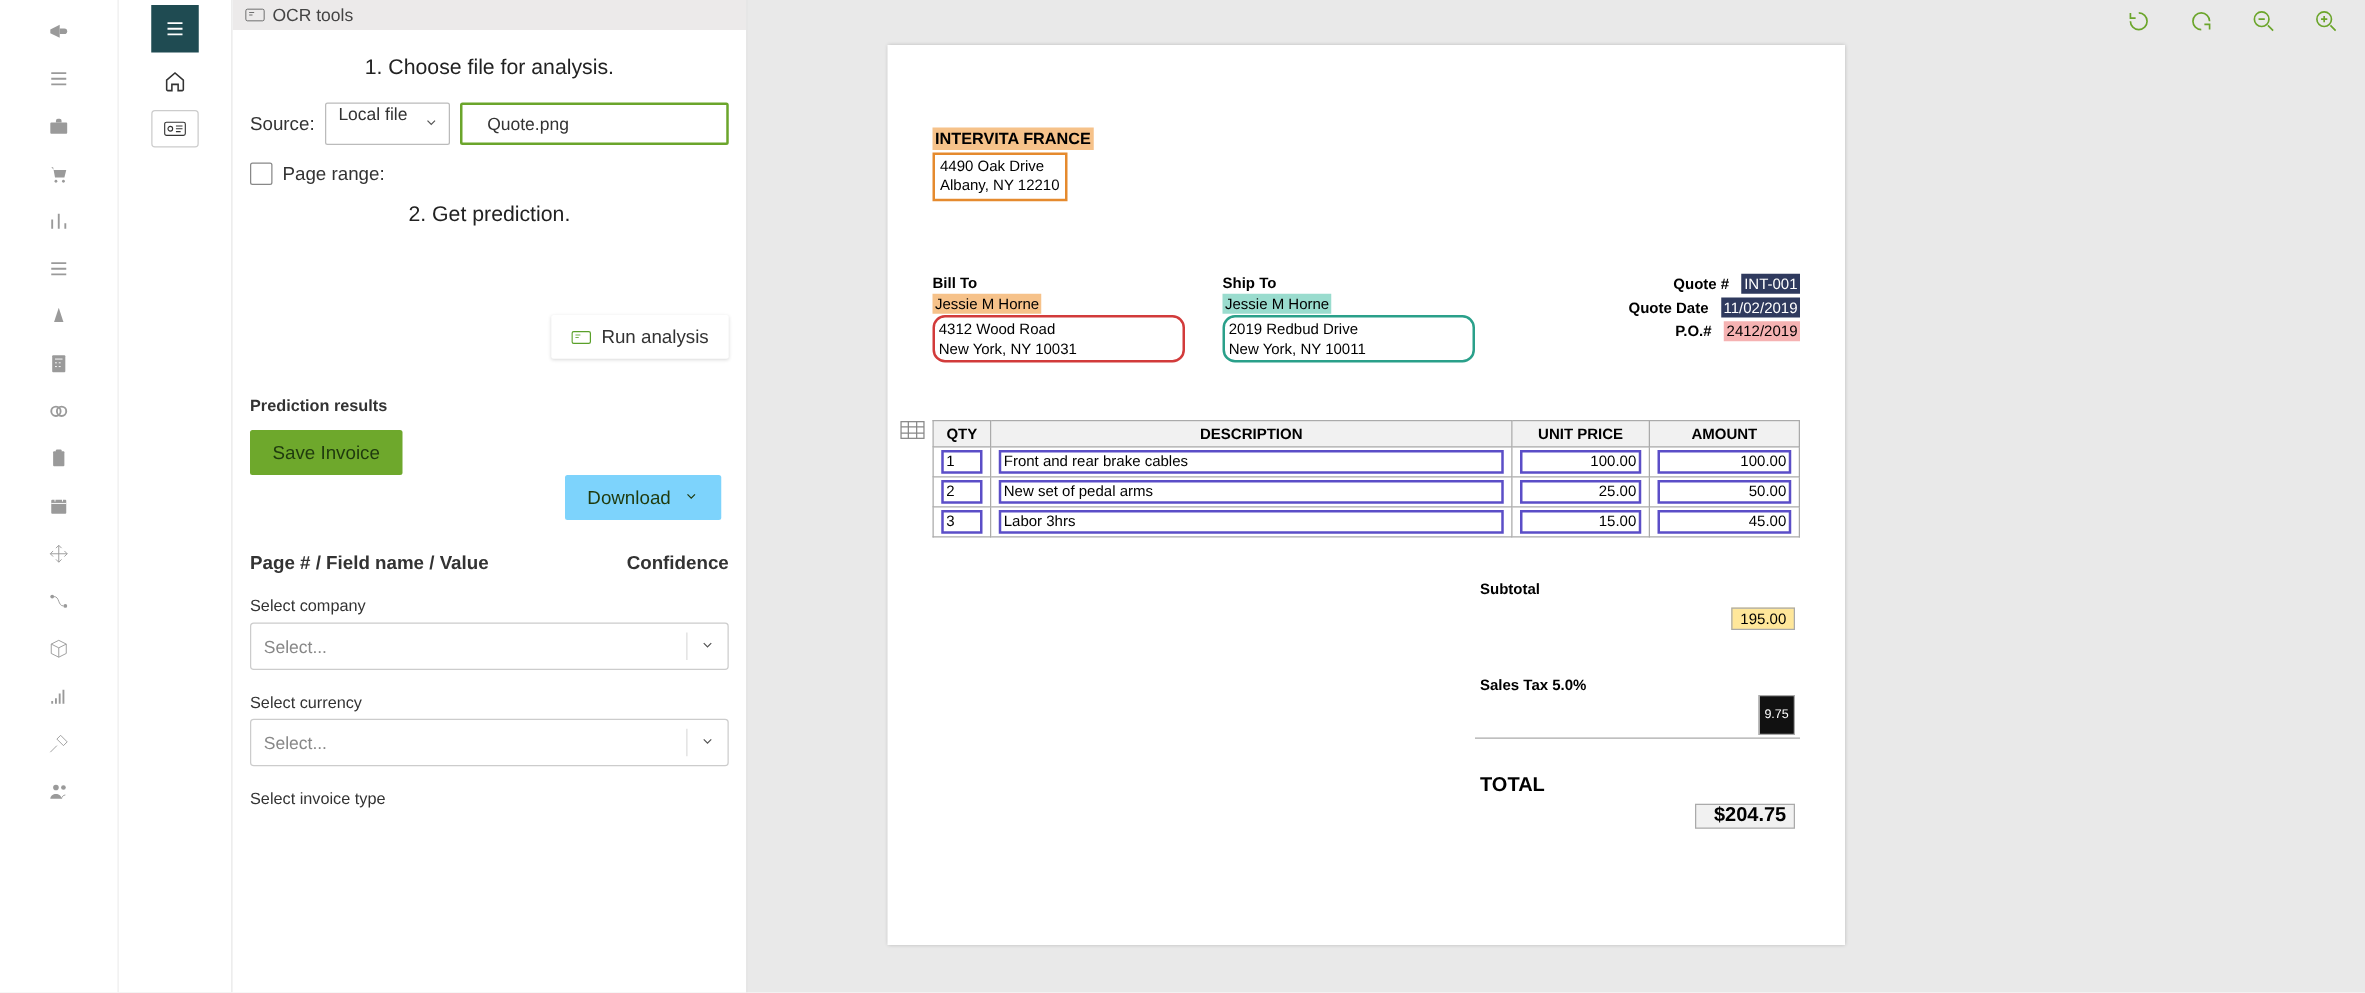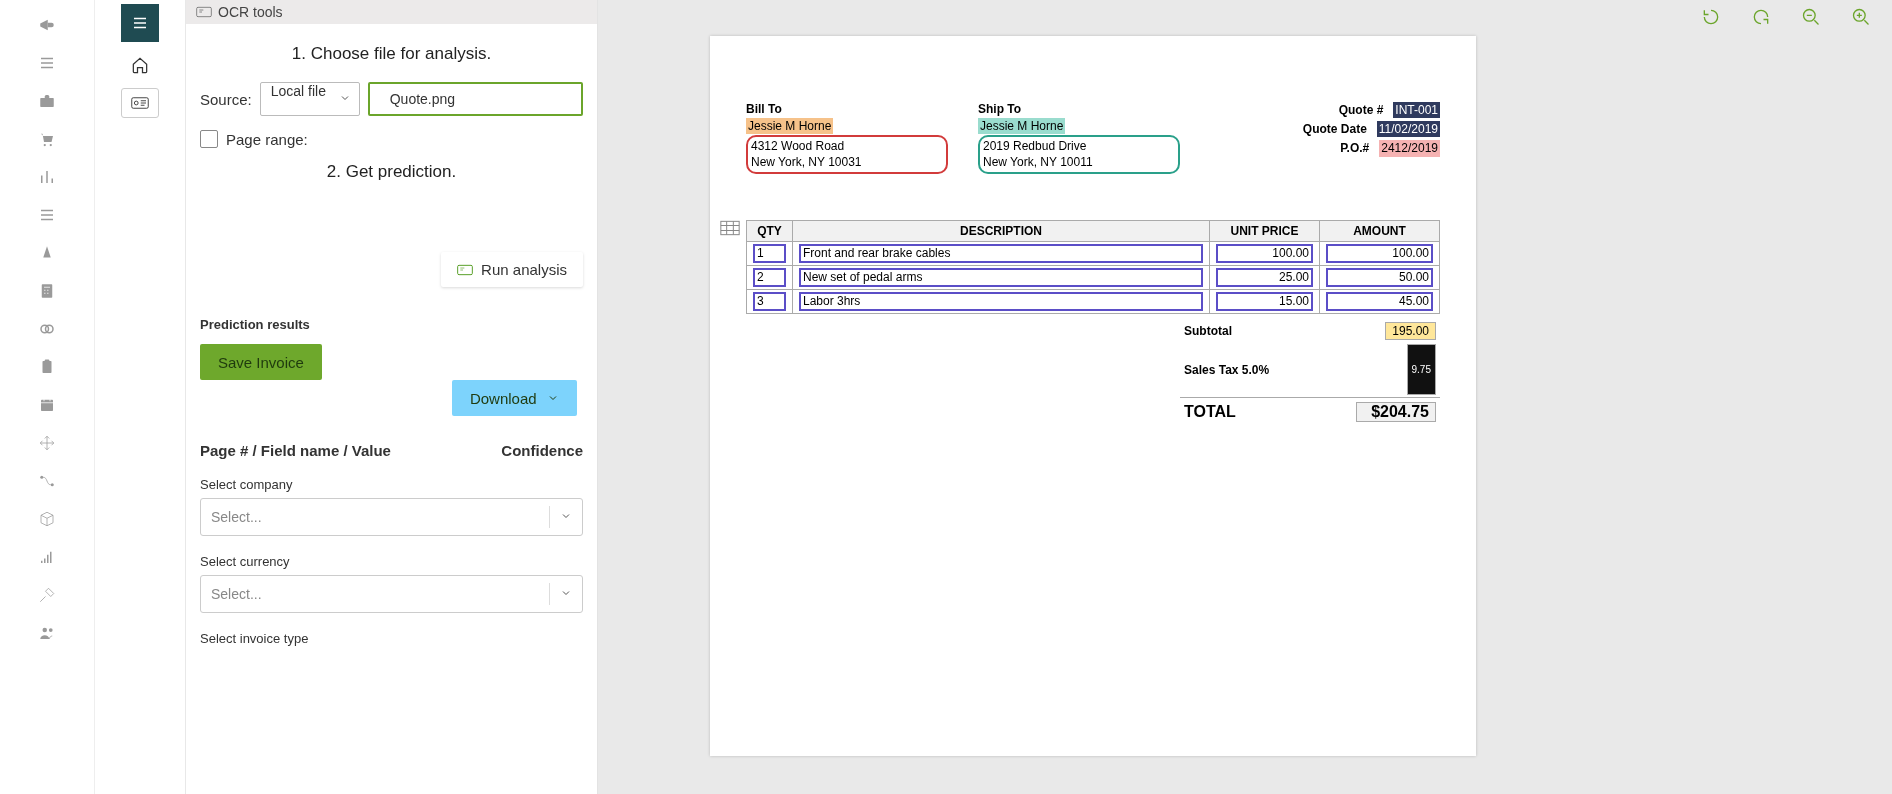--- a/index.html
+++ b/index.html
@@ -101,21 +101,21 @@
   .cell-hl{border:2px solid #5b4ec7;display:block;padding:0 2px;line-height:1.25;}
   .num{text-align:right;}
   .qty{width:46px;}
   .up{width:110px;}
   .amt{width:120px;}
 
   .totals{width:260px;margin-left:auto;margin-top:6px;}
   .trow{display:flex;justify-content:space-between;align-items:center;padding:2px 4px;}
   .trow.total{font-weight:bold;font-size:16px;border-top:1px solid #aaa;padding-top:4px;}
   .trow .val{min-width:80px;text-align:right;}
-  .amt-box{border:1px solid #aaa;padding:0 6px;}
+  .amt-box{border:1px solid #aaa;padding:0 6px;margin-top:48px;}
 </style>
 </head>
 <body>
 
 <div class="app">
 
   <div class="rail">
     <div class="icn">
         <svg viewBox="0 0 24 24">
           <path d="M3 10v4l10 5V5L3 10z"></path>
@@ -344,20 +344,27 @@
           <svg viewBox="0 0 24 24">
             <circle cx="10" cy="10" r="7"></circle>
             <path d="M21 21l-5-5M7 10h6M10 7v6"></path>
           </svg>
         </div>
     </div>
 
     <div class="page">
       <div class="doc">
 
+        <div class="company-block">
+          <span class="hl bg-orange company-name">INTERVITA FRANCE</span><br>
+          <span class="addr-box">
+            <span>4490 Oak Drive</span><br>
+            <span>Albany, NY 12210</span>
+          </span>
+        </div>
 
         <div class="three-col">
           <div class="col">
             <div class="hdr">Bill To</div>
             <span class="hl bg-orange">Jessie M Horne</span>
             <span class="box b-red stack" style="margin-top:1px;">
               <span>4312 Wood Road</span><br>
               <span>New York, NY 10031</span>
             </span>
           </div>
@@ -447,21 +454,21 @@
             </tbody>
           </table>
 
           <div class="totals">
             <div class="trow">
               <span style="font-weight:bold">Subtotal</span>
               <span class="val"><span class="hl bg-yellow amt-box">195.00</span></span>
             </div>
             <div class="trow">
               <span style="font-weight:bold">Sales Tax 5.0%</span>
-              <span class="val"><span class="hl bg-black amt-box" style="font-size:10px;padding:18px 4px;">9.75</span></span>
+              <span class="val"><span class="hl bg-black amt-box" style="font-size:10px;padding:8px 4px;">9.75</span></span>
             </div>
             <div class="trow total">
               <span>TOTAL</span>
               <span class="val amt-box" style="background:#f1f1f1">$204.75</span>
             </div>
           </div>
         </div>
 
       </div>
     </div>

